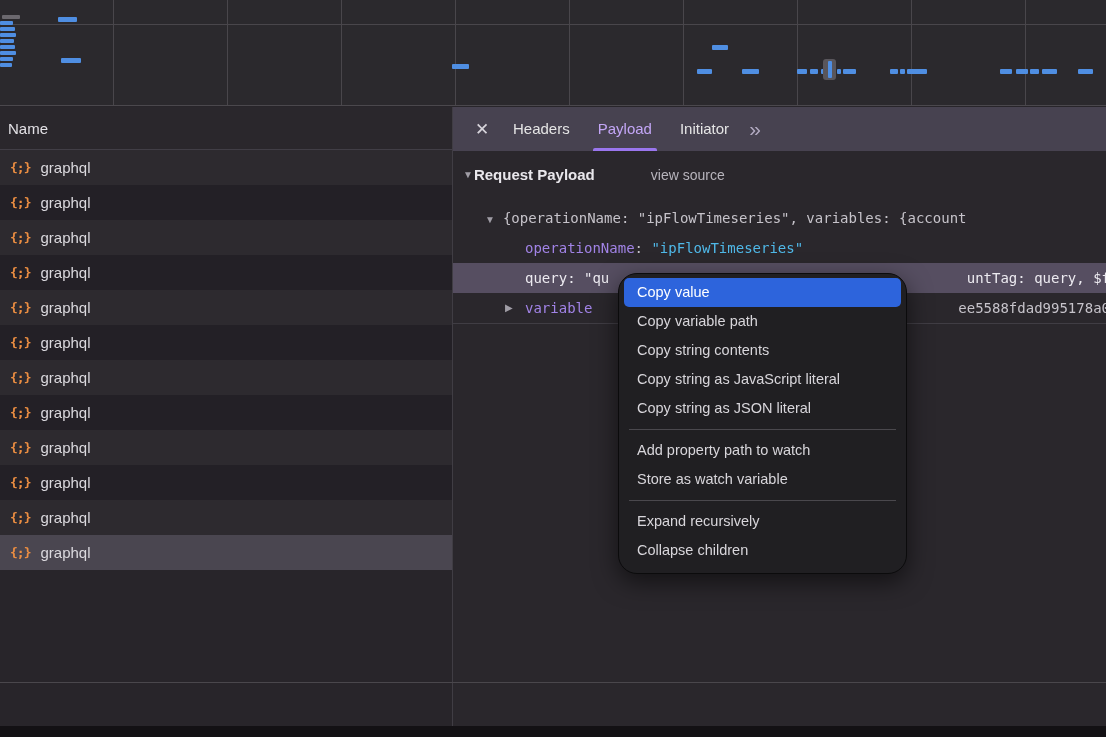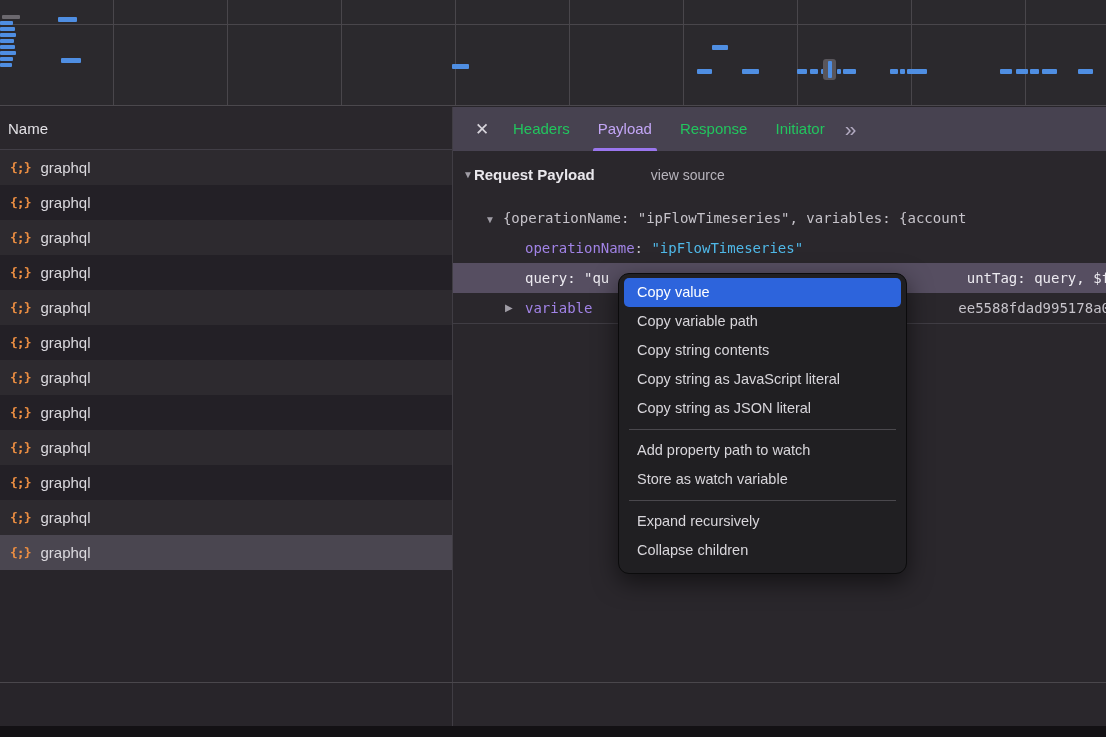--- a/index.html
+++ b/index.html
@@ -23,21 +23,21 @@
   .req-row.odd  { background:#2d2a2f; }
   .req-row.even { background:#232026; }
   .req-row.selected { background:#4a4650; }
   .braces-icon { font-family:"DejaVu Sans Mono", monospace; font-weight:bold; font-size:13px; color:var(--icon-orange,#ec8e42); letter-spacing:-1px; margin-right:10px; }
   .req-label { color:#dbd9de; font-size:15px; }
 
   
   .right-panel { flex:1; display:flex; flex-direction:column; background:#2a272c; overflow:hidden; }
   .tab-bar { height:44px; background:#474250; display:flex; align-items:center; padding-left:12px; flex:none; }
   .close-btn { width:34px; height:44px; display:flex; align-items:center; justify-content:center; color:#d8d5dc; font-size:17px; cursor:default; }
-  .tab { position:relative; height:44px; line-height:44px; padding:0 14px; color:#22c55e; font-size:15px; cursor:default; }
+  .tab { position:relative; height:44px; line-height:44px; padding:0 14px; color:#e5e5e5; font-size:15px; cursor:default; }
   .tab.selected { color:var(--tab-accent-text,#c3a6f6); }
   .tab-underline { position:absolute; left:9px; right:9px; bottom:0; height:3px; border-radius:2px 2px 0 0; background:var(--tab-accent,#9a76ee); }
   .overflow-btn { margin-left:6px; color:#b3abc2; font-size:21px; line-height:44px; cursor:default; }
 
   .payload-body { flex:1; position:relative; overflow:hidden; }
   .payload-heading-row { margin:14px 0 0 10px; height:38px; display:flex; align-items:flex-start; }
   .tri { color:#a09da6; font-size:10px; margin-right:1px; line-height:20px; }
   .payload-heading { color:#e9e7ec; font-size:15px; font-weight:bold; line-height:20px; }
   .view-source { color:#b7b4bc; font-size:14px; margin-left:56px; line-height:20px; }
 
@@ -53,21 +53,21 @@
   .plain { color:#c6c3ca; }
   .sel-text { color:#eceaf0; }
   .frag { position:absolute; right:-4px; top:0; }
   .tree-divider { height:1px; background:#403d44; margin-top:0px; }
 
   
   .footer-divider { position:absolute; left:0; top:682px; width:1106px; height:1px; background:#4a474c; z-index:5; }
   .bottom-bar { position:absolute; left:0; top:726px; width:1106px; height:11px; background:#131114; z-index:6; }
 
   
-  .context-menu { position:absolute; left:618px; top:273px; width:289px; background:#201f22; border:1px solid #0b0b0c; border-radius:11px; box-shadow:0 8px 24px rgba(0,0,0,0.55); padding:4px 0 8px 0; z-index:20; }
+  .context-menu { position:absolute; left:618px; top:273px; width:289px; background:#201f22; border:1px solid #0b0b0c; border-radius:19px; box-shadow:0 8px 24px rgba(0,0,0,0.55); padding:4px 0 8px 0; z-index:20; }
   .menu-item { height:29px; line-height:29px; padding-left:18px; color:#d8d6db; font-size:14.5px; border-radius:5px; cursor:default; }
   .menu-item.highlighted { background:var(--menu-highlight,#2d64dc); color:#ffffff; margin:0 5px; padding-left:13px; }
   .menu-separator { height:1px; background:#4a484d; margin:6px 10px; }
 </style>
 </head>
 <body>
 
 <div class="app">
 
   <div class="overview">
@@ -168,21 +168,20 @@
           </div>
         </div>
     </div>
 
     <div class="right-panel">
       <div class="tab-bar">
         <div class="close-btn">✕</div>
         <div id="tabs" style="display:flex">
             <div class="tab">Headers</div>
             <div class="tab selected">Payload<div class="tab-underline"></div></div>
-            <div class="tab">Response</div>
             <div class="tab">Initiator</div>
           </div>
         <div class="overflow-btn">»</div>
       </div>
 
       <div class="payload-body">
         <div class="payload-heading-row">
           <span class="tri">▼</span>
           <span class="payload-heading">Request Payload</span>
           <span class="view-source">view source</span>

